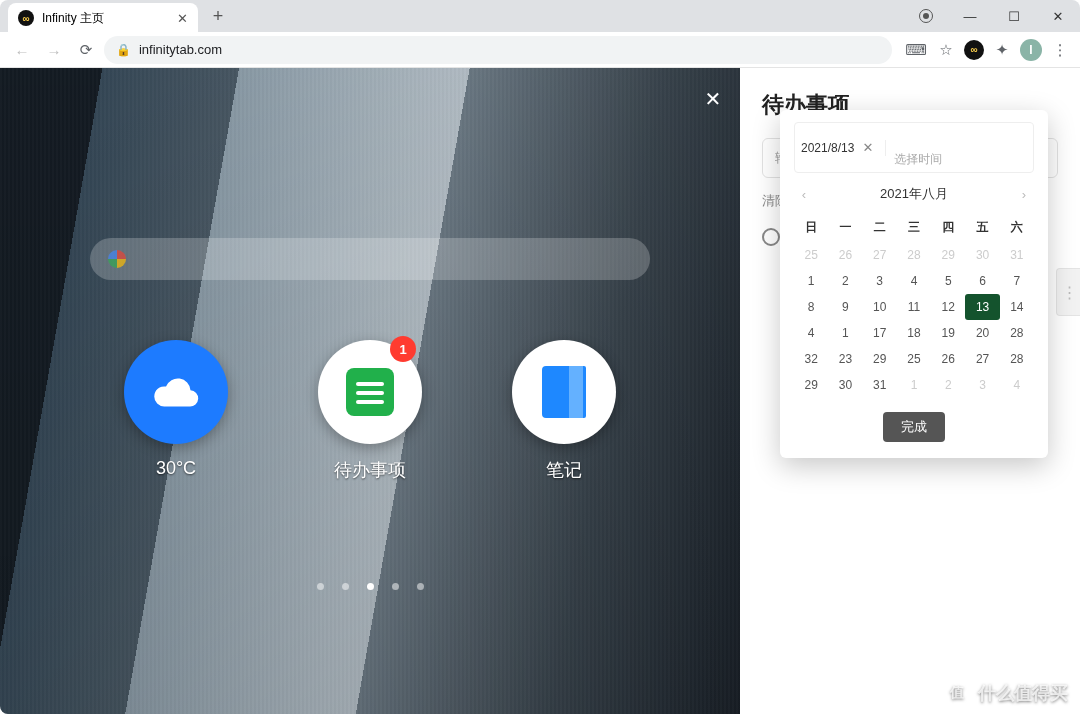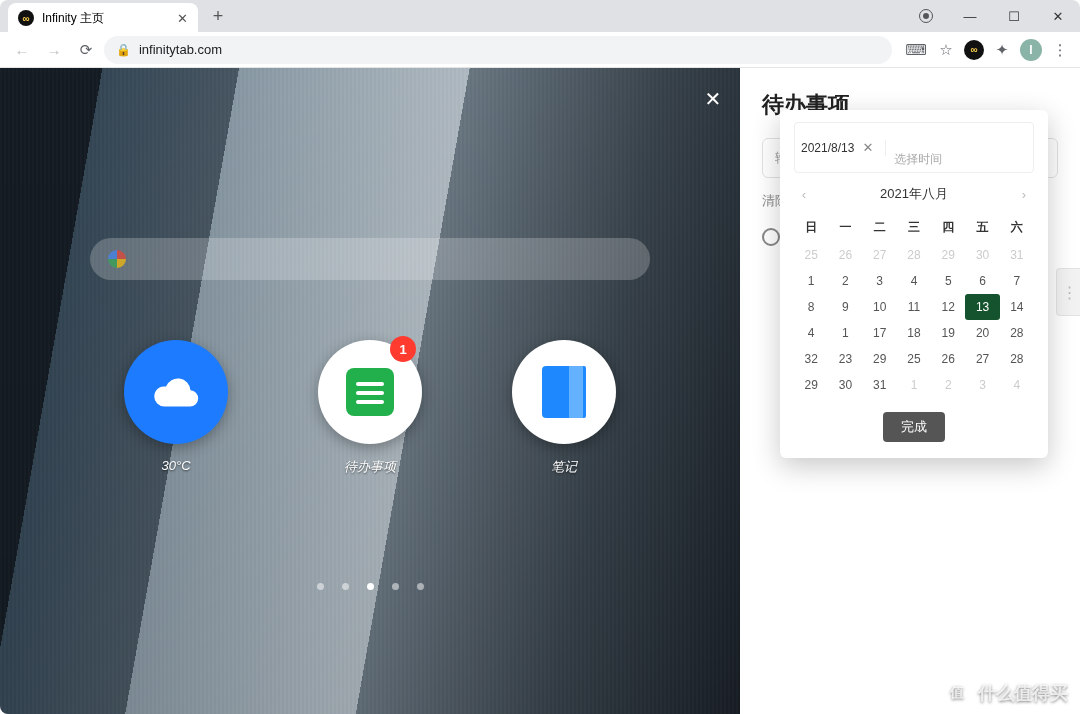--- a/index.html
+++ b/index.html
@@ -39,21 +39,21 @@
      repeating-linear-gradient(90deg, rgba(255,255,255,0.02) 0 2px, rgba(0,0,0,0.02) 2px 4px); }
   .panel-close { position:absolute; top:18px; right:14px; width:26px;height:26px;color:#fff;font-size:20px;display:flex;align-items:center;justify-content:center; z-index:3; }
 
   .searchbar { margin-top:170px; width:560px; height:42px; background:rgba(255,255,255,0.22); border-radius:21px; display:flex; align-items:center; padding:0 18px; z-index:2; }
   .searchbar .g { width:18px;height:18px;border-radius:50%;background:conic-gradient(#ea4335 0 25%, #fbbc05 0 50%, #34a853 0 75%, #4285f4 0); opacity:0.7; }
 
   .apps { margin-top:60px; display:flex; gap:90px; z-index:2; }
   .app { display:flex; flex-direction:column; align-items:center; gap:14px; position:relative; }
   .app .circle { width:104px;height:104px;border-radius:50%;background:#fff;display:flex;align-items:center;justify-content:center;box-shadow:0 4px 14px rgba(0,0,0,0.3); }
   .app.weather .circle { background:#1d7bff; }
-  .app .label { font-size:13px; color:#fff; text-shadow:0 1px 2px rgba(0,0,0,0.6);font-style:italic; }
+  .app .label { font-size:18px; color:#fff; text-shadow:0 1px 2px rgba(0,0,0,0.6); }
   .badge { position:absolute; top:-4px; right:6px; width:26px;height:26px;background:#ff3b30;border-radius:50%;color:#fff;display:flex;align-items:center;justify-content:center;font-size:13px;font-weight:600; }
   .cloud-svg { width:58px; height:40px; }
   .todo-svg { width:48px;height:48px;background:#21b04b;border-radius:8px;position:relative; }
   .todo-svg::before { content:"";position:absolute;left:10px;top:14px;width:28px;height:4px;background:#fff;border-radius:2px;box-shadow:0 9px 0 #fff, 0 18px 0 #fff; }
   .note-svg { width:44px;height:52px;display:flex; }
   .note-svg .a{flex:2;background:#1e88ff;border-radius:4px 0 0 4px;}
   .note-svg .b{flex:1;background:#64b1ff;}
   .note-svg .c{width:3px;background:#1e88ff;border-radius:0 2px 2px 0;}
 
   .dots { position:absolute; bottom:124px; left:0; right:0; display:flex; justify-content:center; gap:18px; z-index:2;}

